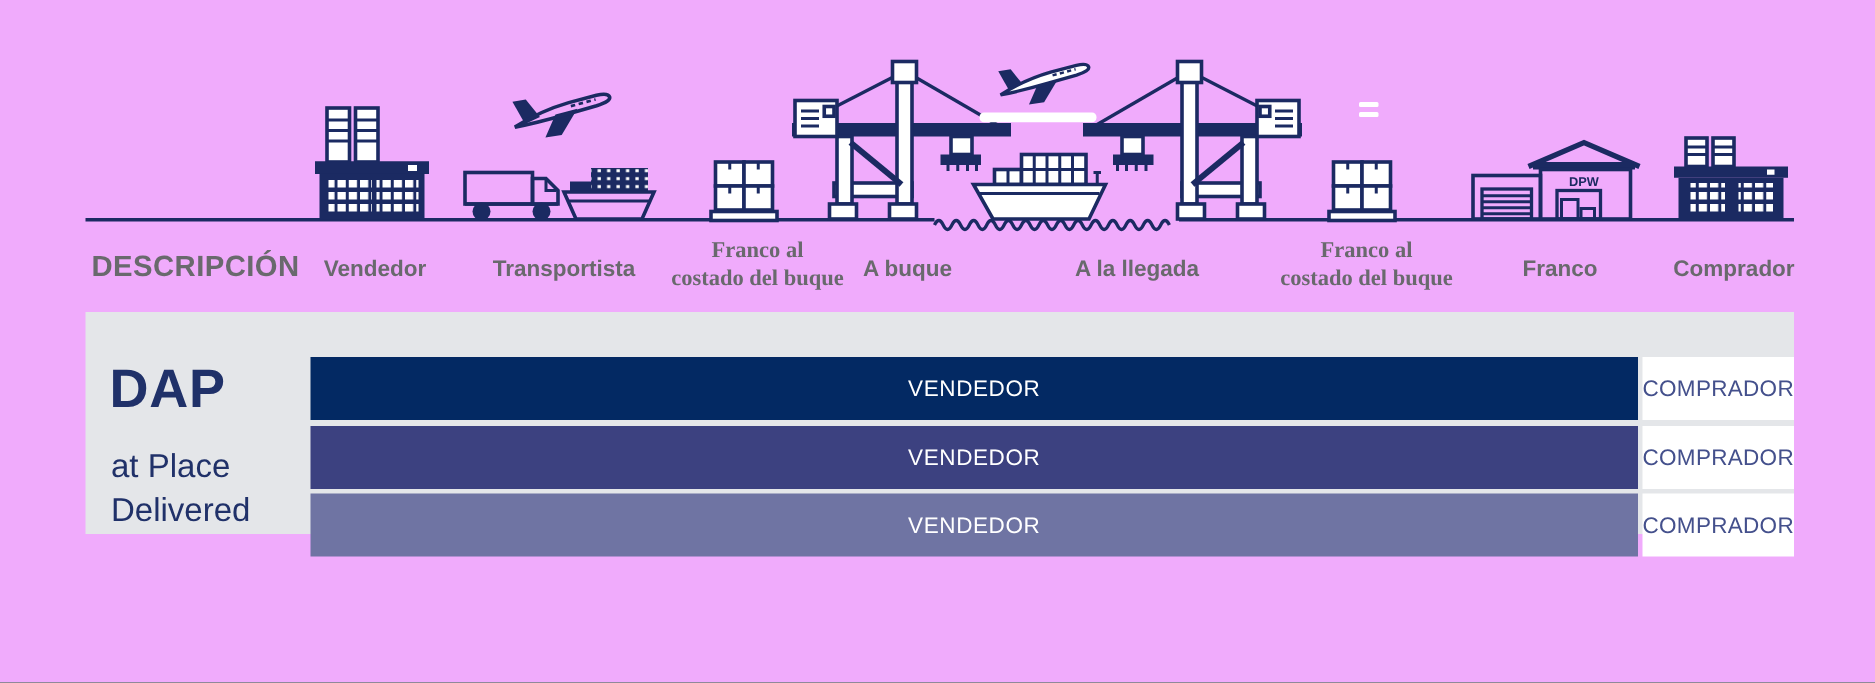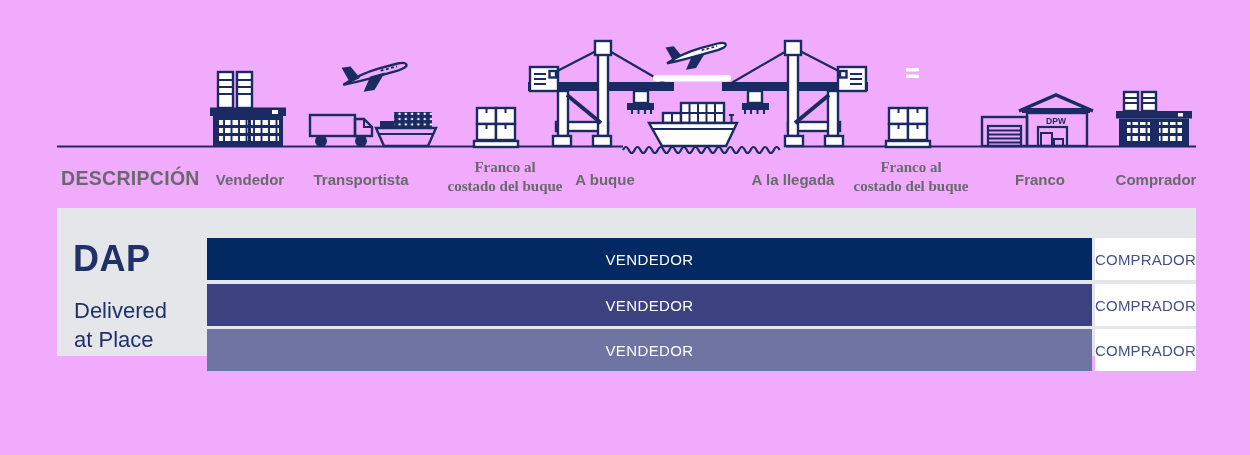--- a/index.html
+++ b/index.html
@@ -197,49 +197,49 @@
       <rect x="1127" y="122" width="23" height="21" fill="url(#win)"></rect>
       <rect x="1159" y="122" width="23" height="21" fill="url(#win)"></rect>
     </g>
   </svg>
 
   <div class="desc-label">DESCRIPCIÓN</div>
 
   <div class="stage" style="left:250px">
     <span>Vendedor</span>
   </div>
-  <div class="stage" style="left:361px">
+  <div class="stage" style="left:376px">
     <span>Transportista</span>
   </div>
   <div class="stage two" style="left:505px">
     <span>Franco al</span>
     <span>costado del buque</span>
   </div>
   <div class="stage" style="left:605px">
     <span>A buque</span>
   </div>
-  <div class="stage" style="left:793px">
+  <div class="stage" style="left:758px">
     <span>A la llegada</span>
   </div>
   <div class="stage two" style="left:911px">
     <span>Franco al</span>
     <span>costado del buque</span>
   </div>
   <div class="stage" style="left:1040px">
     <span>Franco</span>
   </div>
   <div class="stage" style="left:1156px">
     <span>Comprador</span>
   </div>
 
   <div class="panel">
     <div class="dap-code">DAP</div>
     <div class="dap-name">
+      <span style="display:block">at Place</span>
       <span style="display:block">Delivered</span>
-      <span style="display:block">at Place</span>
     </div>
 
     <div class="row r1">
       <div class="seller">VENDEDOR</div>
       <div class="buyer">COMPRADOR</div>
     </div>
     <div class="row r2">
       <div class="seller">VENDEDOR</div>
       <div class="buyer">COMPRADOR</div>
     </div>

